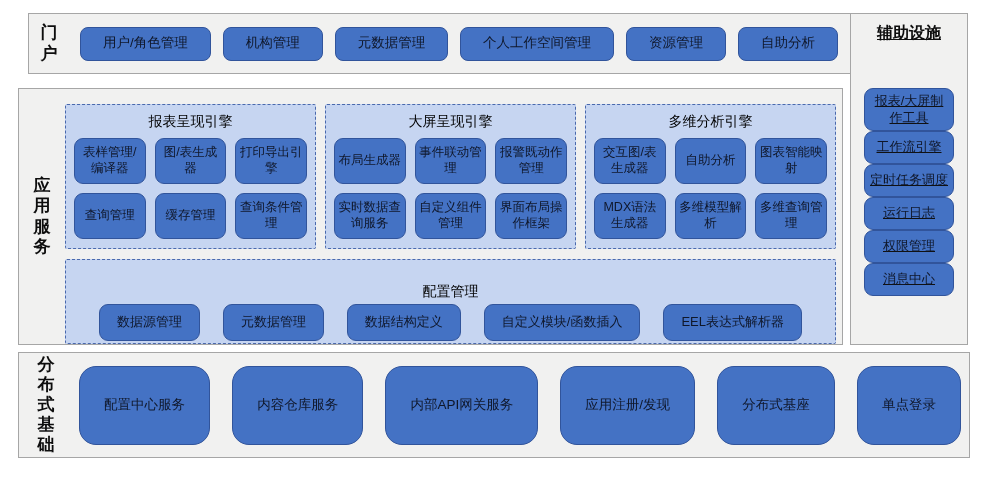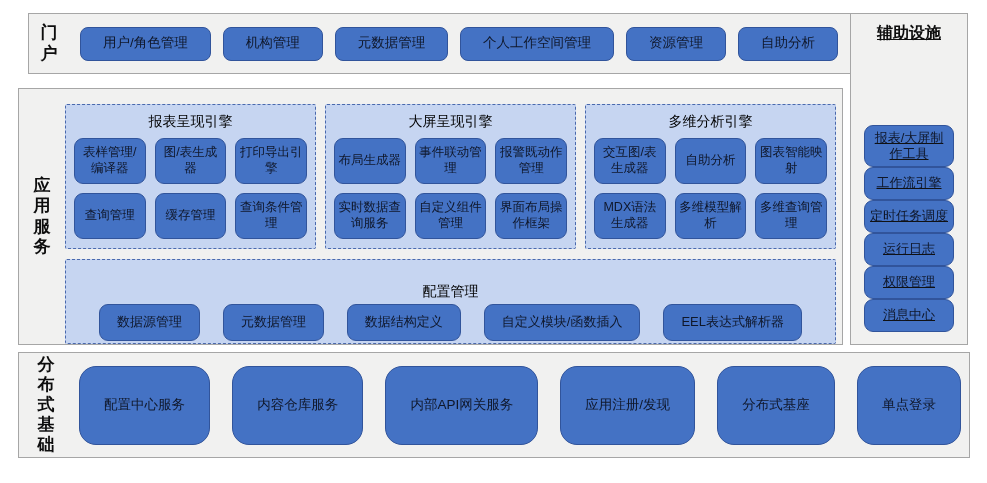--- a/index.html
+++ b/index.html
@@ -39,21 +39,21 @@
   .engine-title{text-align:center;font-size:14px;margin:3px 0 7px;color:#000;}
   .engine-grid{flex:1;display:grid;grid-template-columns:repeat(3,1fr);grid-template-rows:1fr 1fr;gap:9px;}
   .engine-grid .btn{border-radius:9px;font-size:12.5px;padding:2px 3px;}
   .config{margin-top:10px;height:85px;display:flex;flex-direction:column;padding:20px 10px 9px;}
   .config-title{text-align:center;font-size:14px;margin:3px 0 3px;color:#000;}
   .config-row{flex:1;display:flex;justify-content:space-evenly;align-items:center;}
   .config-row .btn{height:37px;padding:0 17px;border-radius:9px;font-size:13px;white-space:nowrap;}
   
   #aux{left:850px;top:13px;width:118px;height:332px;display:flex;flex-direction:column;align-items:center;padding:9px 13px 12px;text-decoration:underline;}
   .aux-title{font-weight:700;font-size:16px;margin-bottom:4px;color:#0d0d0d;}
-  .aux-items{flex:1;width:100%;display:flex;flex-direction:column;justify-content:flex-end;margin-top:4px;}
+  .aux-items{flex:1;width:100%;display:flex;flex-direction:column;justify-content:center;margin-top:4px;}
   .aux-items .btn{width:100%;min-height:33px;padding:4px 4px;border-radius:9px;font-size:13px;}
   
   #dist{left:18px;top:352px;width:952px;height:106px;display:flex;align-items:center;}
   #dist .vlabel{margin-left:16px;}
   .dist-row{flex:1;display:flex;justify-content:space-between;align-items:center;padding:0 8px 0 22px;}
   .dist-row .btn{height:79px;padding:0 24px;border-radius:17px;font-size:13.5px;white-space:nowrap;}
 </style>
 </head>
 <body>
 

